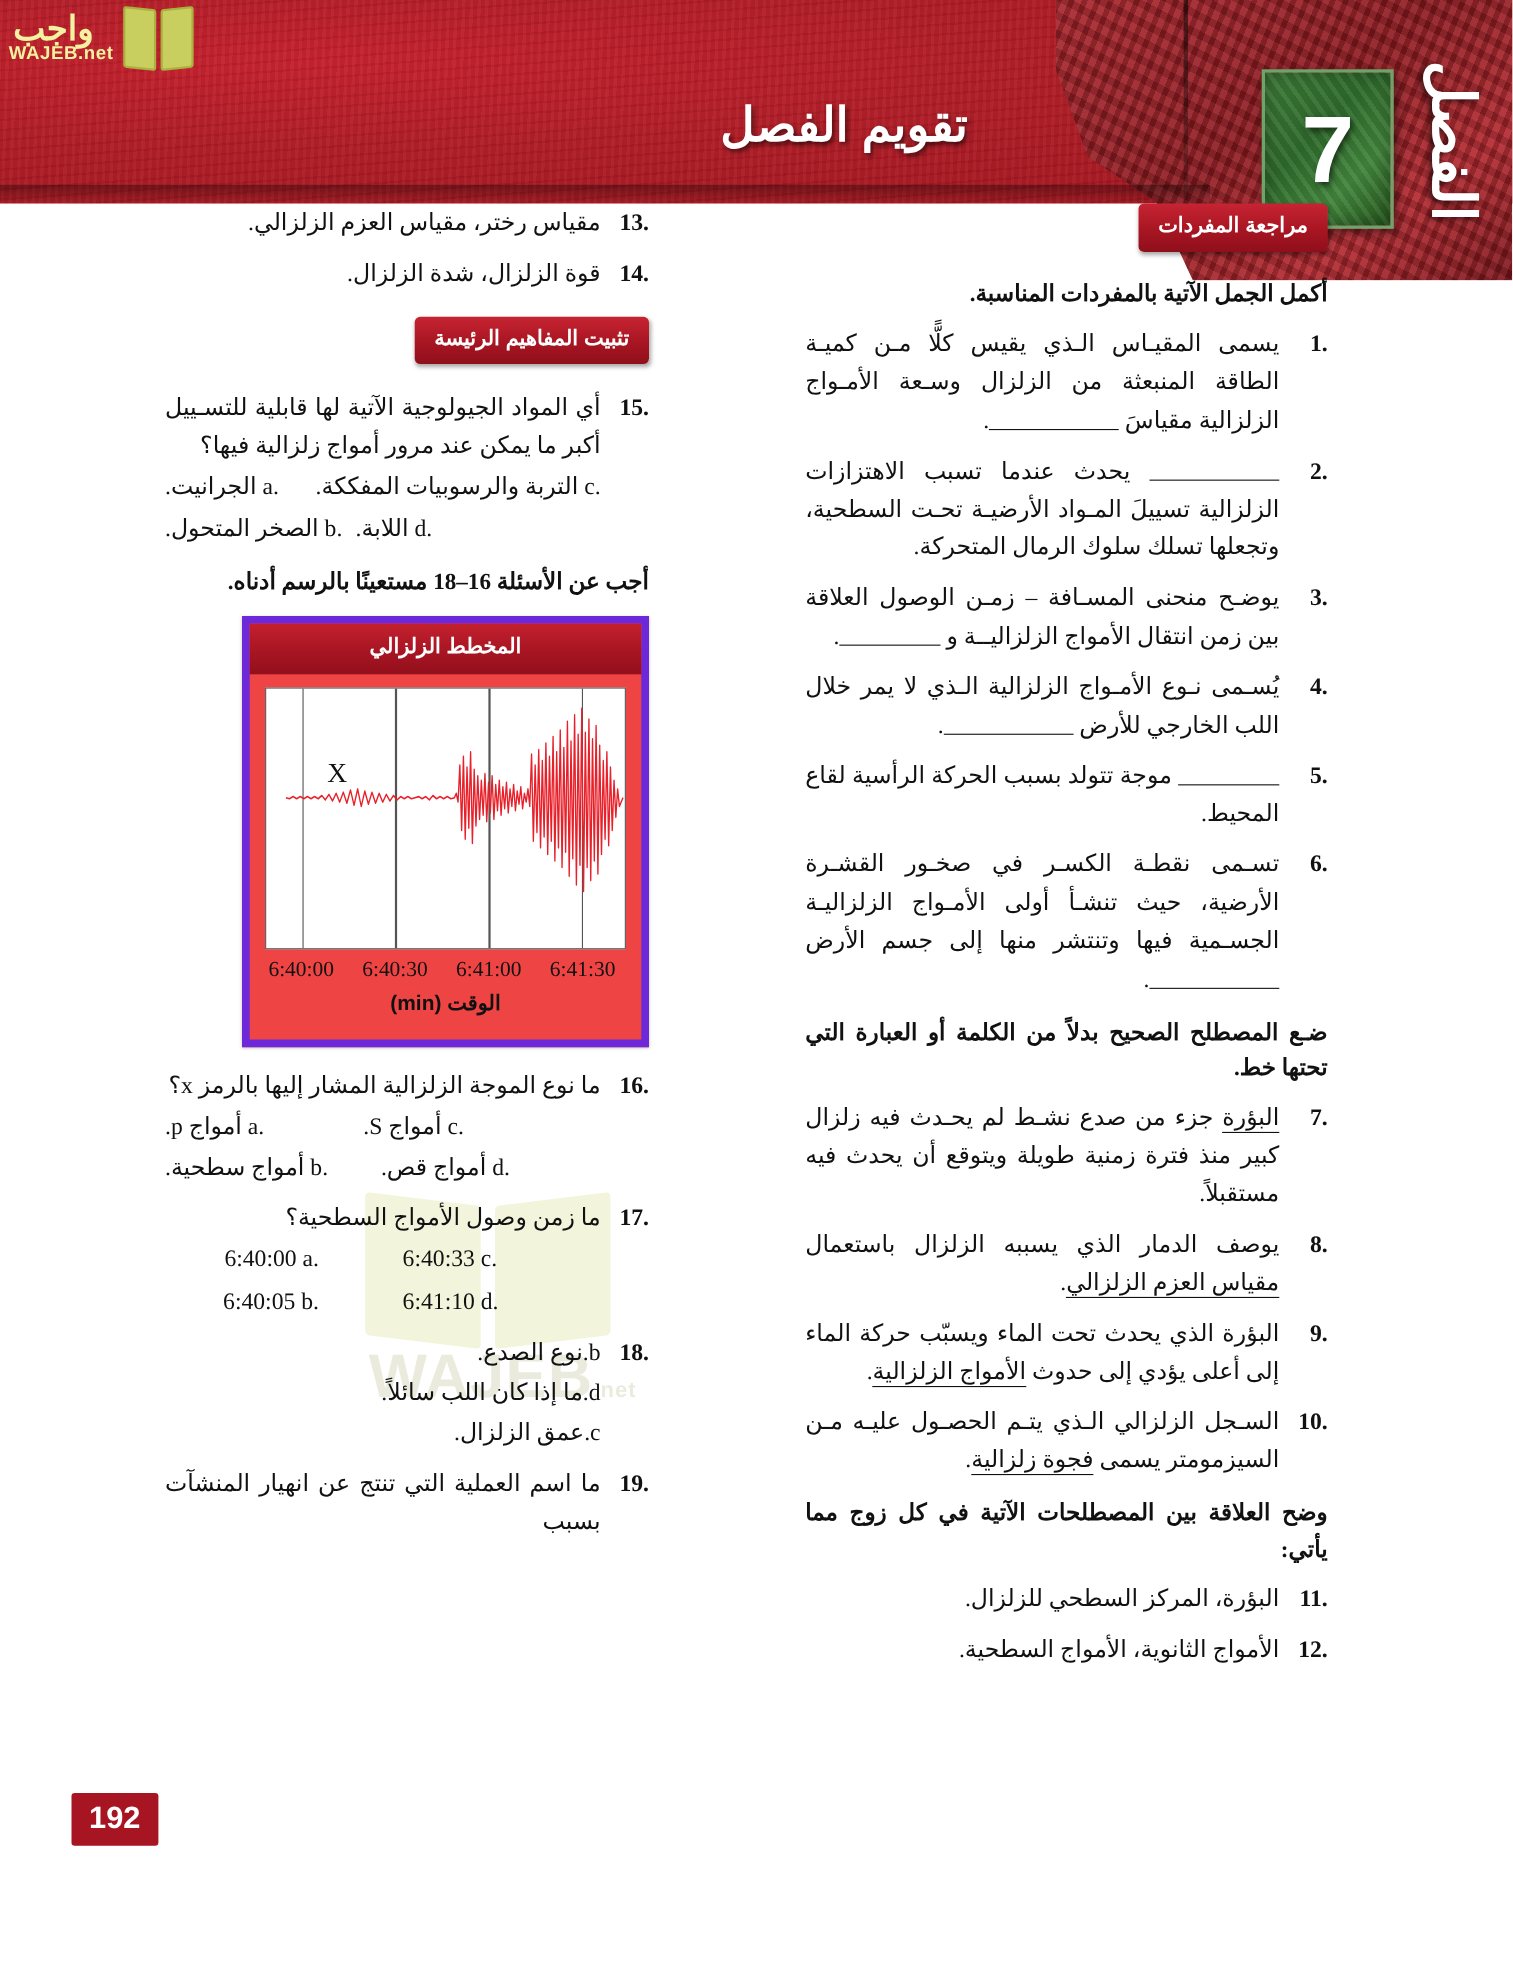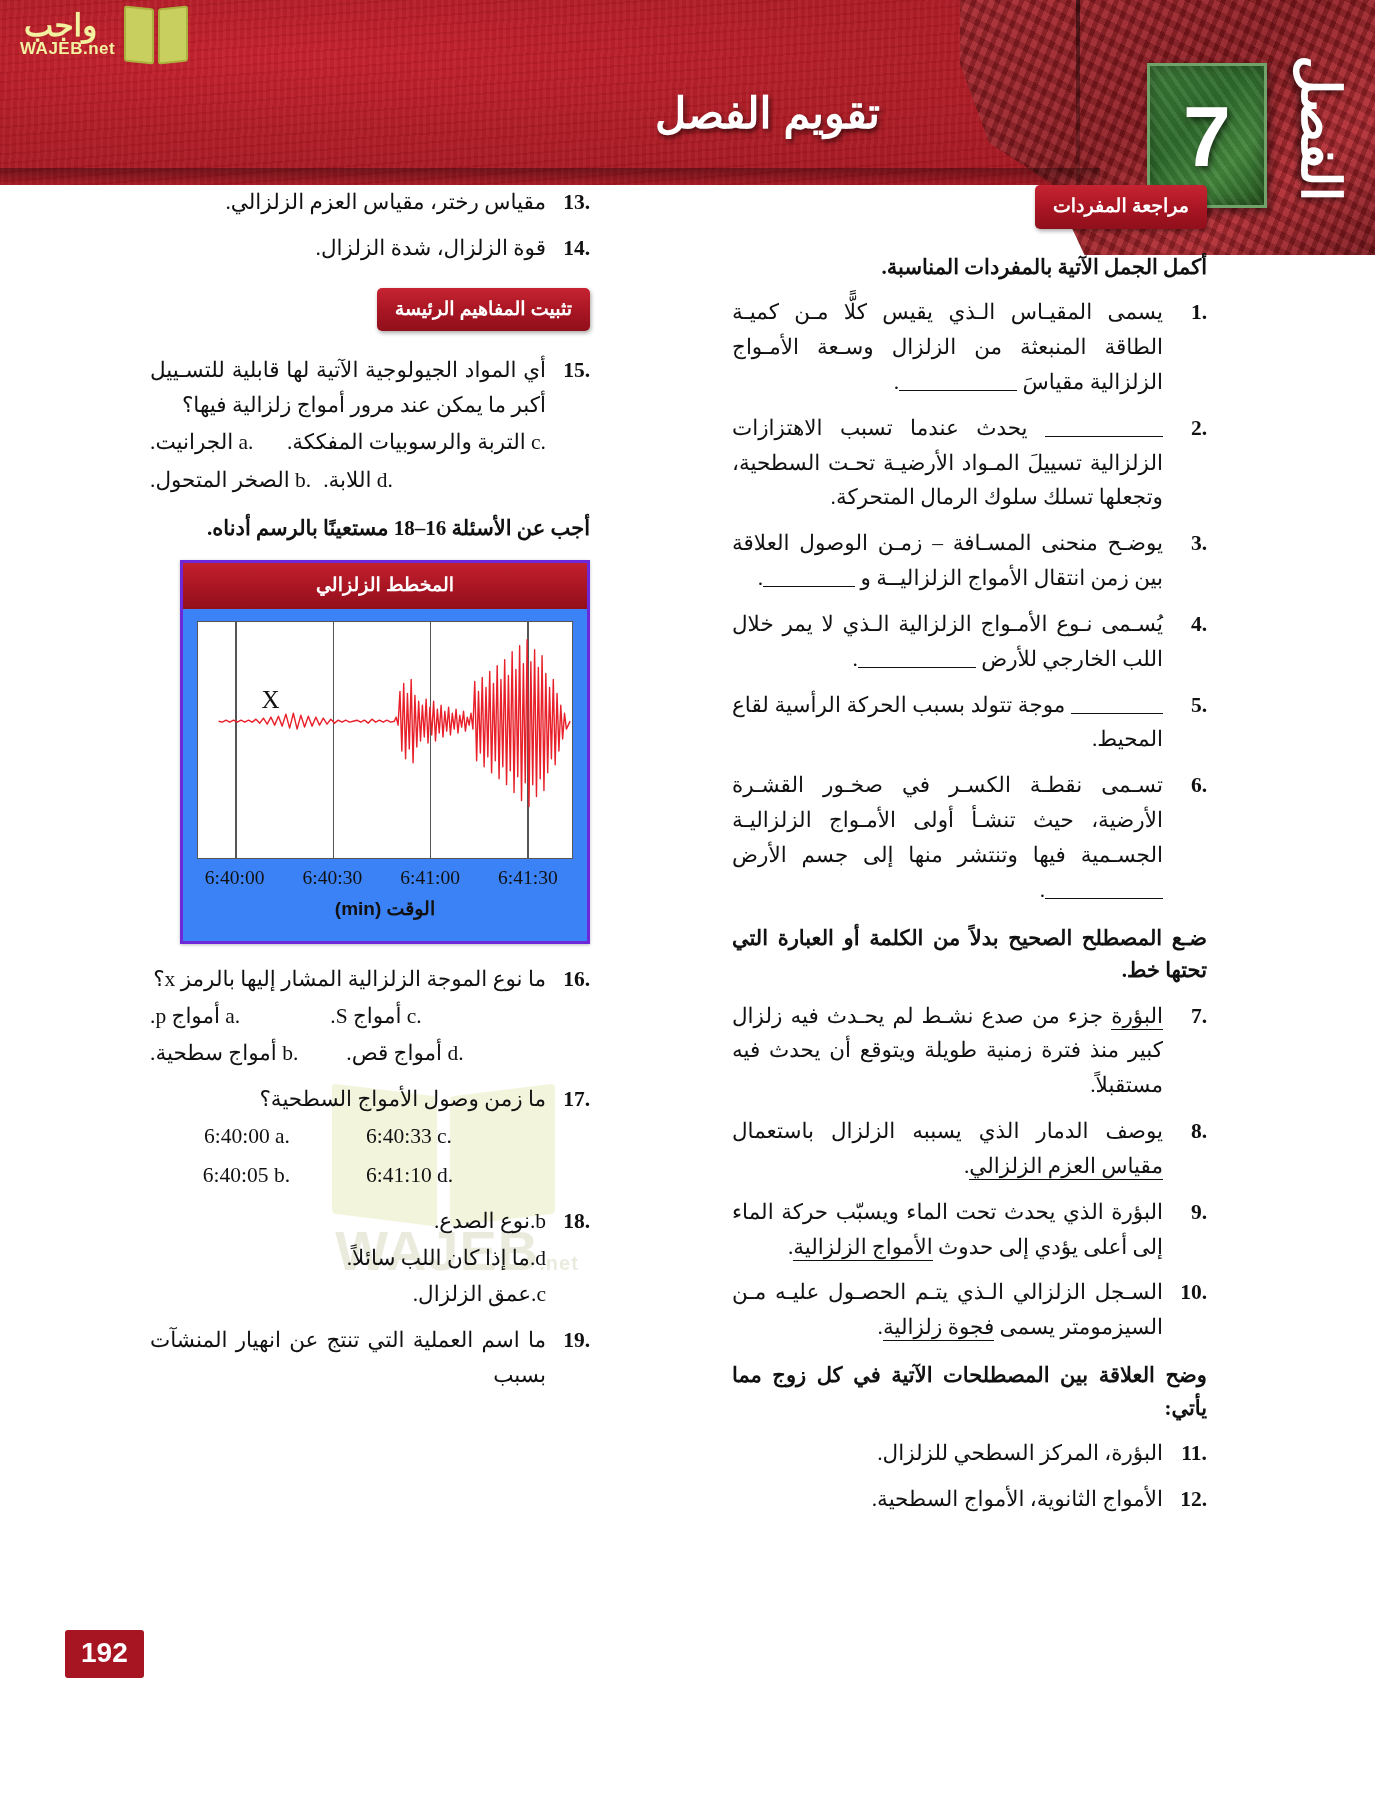--- a/index.html
+++ b/index.html
@@ -71,21 +71,21 @@
     background: repeating-linear-gradient(55deg, rgba(255,255,255,.06) 0 4px, rgba(0,0,0,.07) 4px 10px);
   }
   .chapter-num {
     position:relative; color:#ffffff; font-size:86px; font-weight:bold;
     font-family:"Liberation Sans", sans-serif;
     text-shadow: 2px 3px 6px rgba(0,0,0,.6);
     line-height:1;
   }
 
   
-  .logo { position:absolute; top:5px; left:20px; width:180px; height:62px; }
+  .logo { position:absolute; top:5px; left:8px; width:180px; height:62px; }
   .logo-word {
     position:absolute; top:2px; left:4px;
     font-family:"Liberation Sans", sans-serif;
     font-size:31px; font-weight:bold; color:#f2f2a0; direction:rtl;
   }
   .logo-sub {
     position:absolute; top:34px; left:0px;
     font-family:"Liberation Sans", sans-serif;
     font-size:17px; font-weight:bold; color:#f2f2a0; letter-spacing:.5px;
   }
@@ -146,23 +146,23 @@
   .choice-row.two > .choice:first-child { margin-right:0; }
   .ans-row { display:flex; justify-content:flex-start; gap:64px; margin-bottom:4px; padding-right:40px;}
   .ans { direction:ltr; unicode-bidi:isolate; font-family:"Liberation Serif", serif; font-size:21.5px;}
 
   
   .sublist { list-style:none; margin:2px 0 0; padding:0; }
   .sublist li { margin-bottom:2px; }
 
   
   .figure {
-    width:410px; margin:16px 0 18px auto;
-    border:3px solid #6d28d9;
-    background:#3b82f6;
+    width:370px; margin:16px 0 18px auto;
+    border:7px solid #6d28d9;
+    background:#ef4444;
     box-shadow:0 1px 3px rgba(0,0,0,.25);
   }
   .fig-title {
     background: linear-gradient(to bottom, #c3202e 0%, #a81522 55%, #930f1c 100%);
     color:#fff; text-align:center; font-family:"Liberation Sans", sans-serif;
     font-weight:bold; font-size:19px; padding:7px 0 8px;
   }
   .fig-body { padding:12px 14px 8px; }
   .plot {
     position:relative; height:238px; background:#fff;

